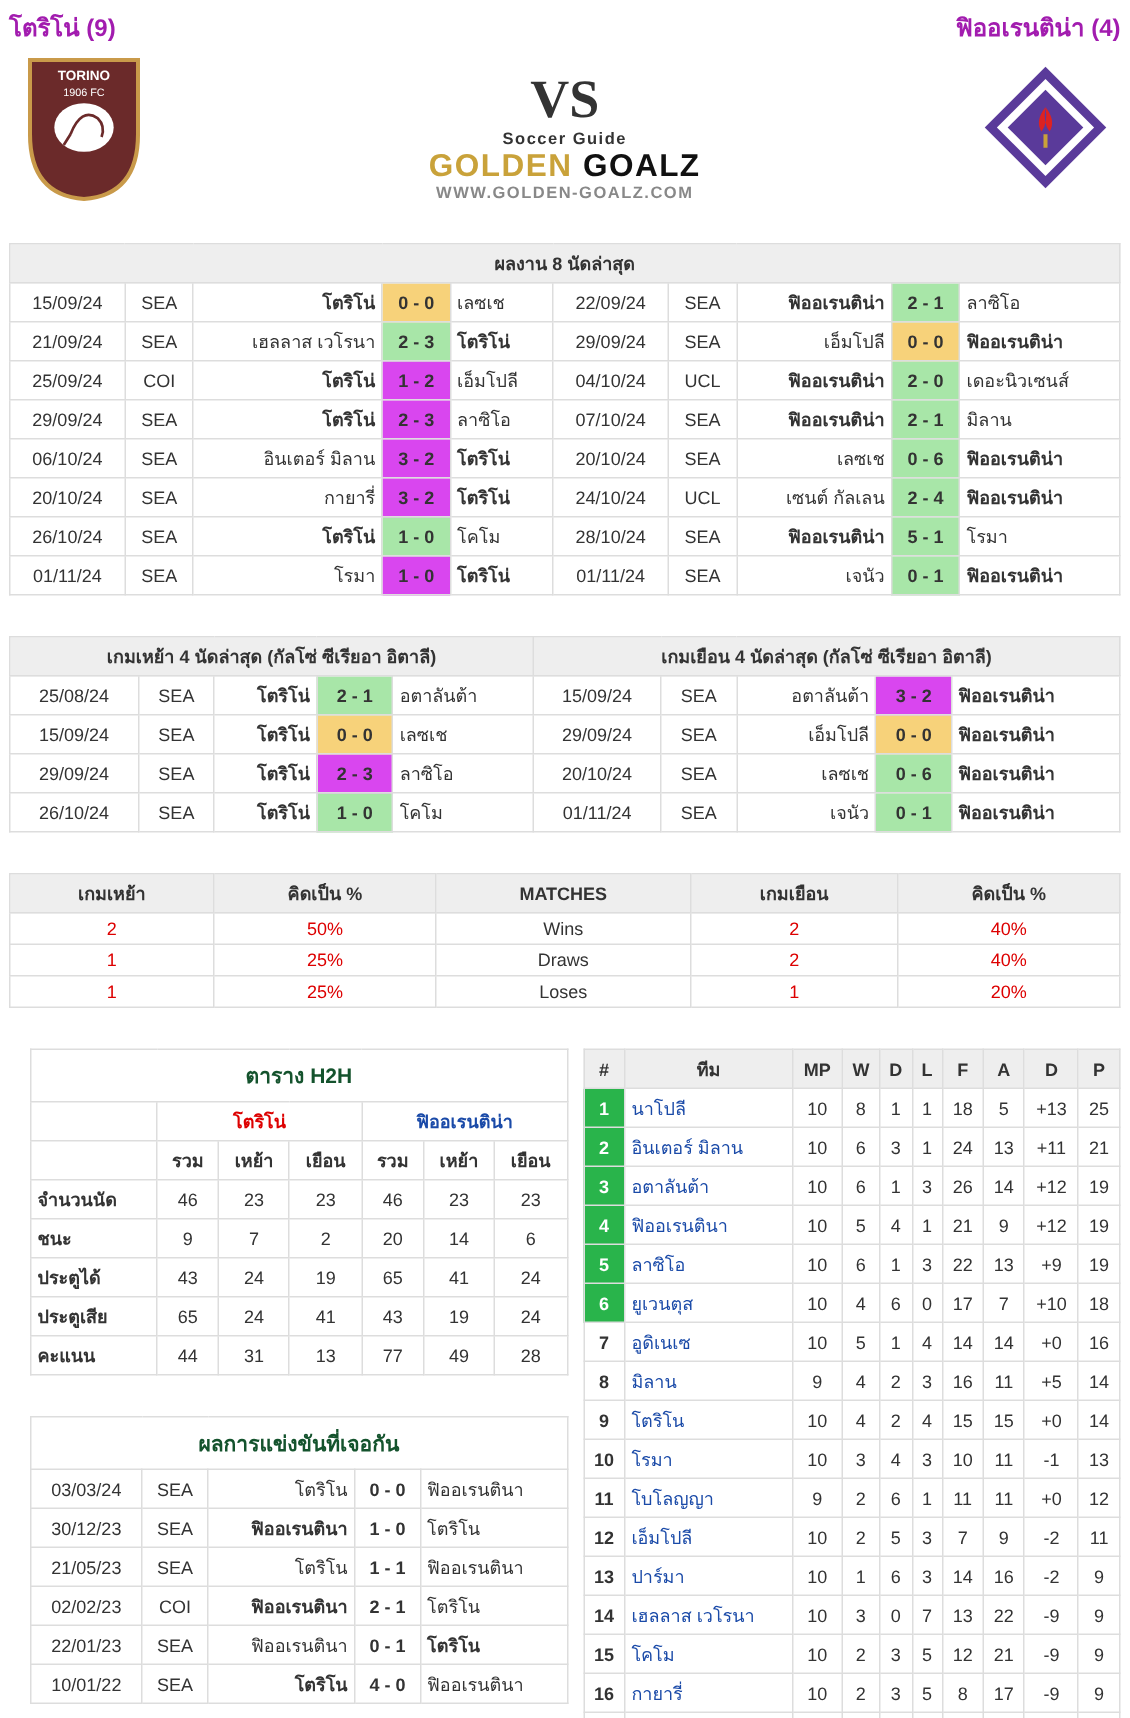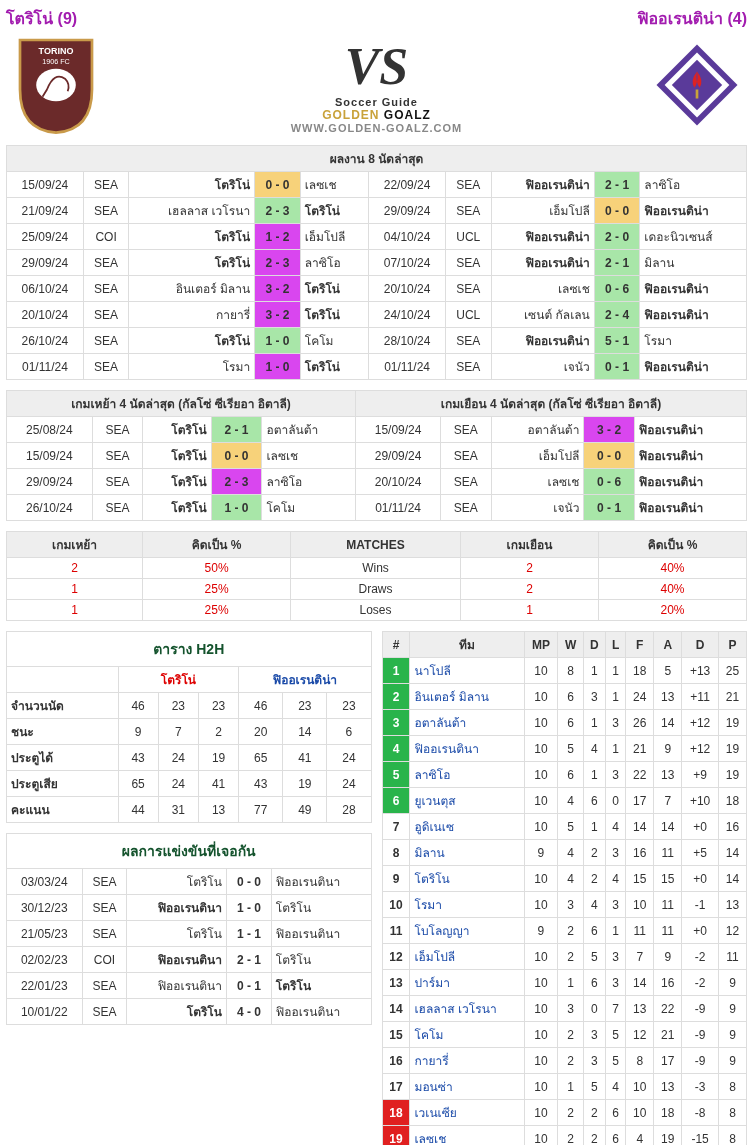--- a/index.html
+++ b/index.html
@@ -1,33 +1,33 @@
 <!DOCTYPE html>
 <html><head>
 <meta charset="utf-8">
 <style>
   body { font-family: Tahoma, Arial, sans-serif; font-size: 12px; color: #333; background: #fff; margin: 0; padding: 6px; width: 741px; }
   table { border-collapse: collapse; width: 100%; }
   td, th { padding: 3px 4px; border: 1px solid #ddd; text-align: center; vertical-align: middle; }
   .header-row { display: flex; align-items: center; justify-content: space-between; }
   .team-title { color: #a21caf; font-weight: bold; font-size: 16px; }
-  .vs { font-family: "Times New Roman", serif; font-size: 52px; font-weight: bold; font-style: italic; }
-  .logo-row { display: flex; align-items: center; justify-content: space-between; margin: 4px 0 10px; }
+  .vs { font-family: "Times New Roman", serif; font-size: 36px; font-weight: bold; }
+  .logo-row { display: flex; align-items: flex-end; justify-content: space-between; margin: 4px 0 10px; }
   .logo { width: 100px; height: 100px; display:flex; align-items:center; justify-content:center; }
   .center-logo { text-align:center; font-size:11px; color:#333; font-weight:bold; letter-spacing:1px; }
-  .goldz { font-family: Arial; font-size:12px; font-weight:bold; color:#111; }
+  .goldz { font-family: Arial; font-size:21px; font-weight:bold; color:#111; }
   .goldz span { color:#c9a23a; }
   .hdr { background:#eee; font-weight:bold; }
   .green { background:#a8e6a8; }
   .amber { background:#f7d27a; }
   .red { background:#d946ef; }
   .pos-green { background:#29b44b; color:#fff; }
   .pos-red { background:#e02020; color:#fff; }
   .bold { font-weight:bold; }
-  .mt { margin-top:10px; }
+  .mt { margin-top:27px;padding-left:14px; }
   .sec-title { color:#14532d; font-weight:bold; font-size:14px; text-align:center; padding:6px 0; }
   .redtxt { color:#d00; }
   .bluetxt { color:#1a4aa8; }
   .two-col { display:flex; gap:10px; }
   .two-col > div { flex:1; }
   .left { text-align:left; }
   .right { text-align:right; }
   .small { font-size:11px; }
 </style>
 </head>
@@ -274,20 +274,29 @@
     <table>
       <tbody>
           <tr>
             <td colspan="7" class="sec-title">ตาราง H2H</td>
           </tr>
       <tr>
         <td class="bold"></td>
         <td colspan="3" class="bold redtxt">โตริโน่</td>
         <td colspan="3" class="bold bluetxt">ฟิออเรนติน่า</td>
       </tr>
+      <tr id="h2h-sub" class="bold">
+            <td></td>
+            <td>รวม</td>
+            <td>เหย้า</td>
+            <td>เยือน</td>
+            <td>รวม</td>
+            <td>เหย้า</td>
+            <td>เยือน</td>
+          </tr>
       </tbody>
         <tbody id="h2h-body">
           <tr>
             <td class="bold left">จำนวนนัด</td>
             <td>46</td>
             <td>23</td>
             <td>23</td>
             <td>46</td>
             <td>23</td>
             <td>23</td>

